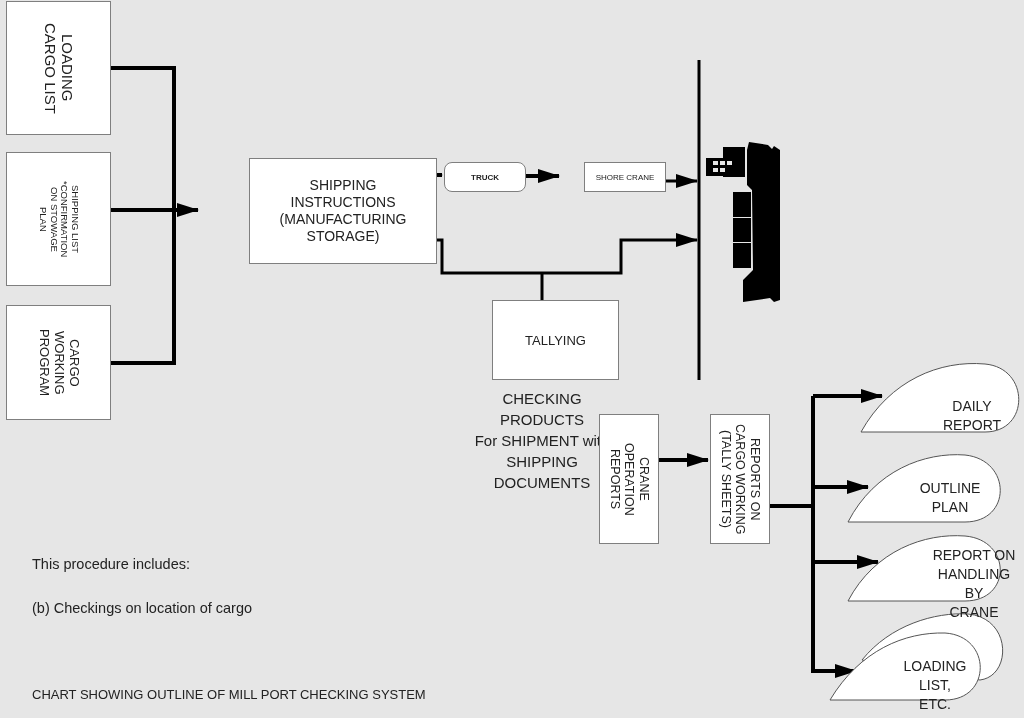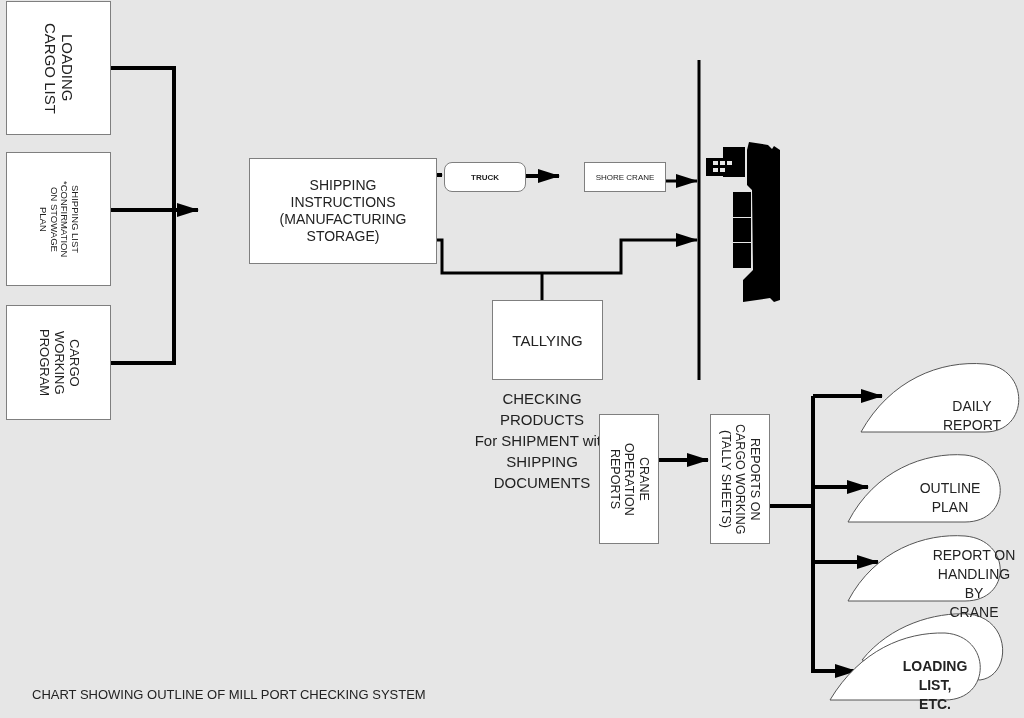--- a/index.html
+++ b/index.html
@@ -117,21 +117,21 @@
 </div>
 
 <div class="box" style="left:444px;top:162px;width:82px;height:30px;font-size:8px;font-weight:bold;border-radius:8px;">
   <span>TRUCK</span>
 </div>
 
 <div class="box" style="left:561px;top:162px;width:82px;height:30px;font-size:8px;font-weight:normal;margin-left:23px;">
   <span>SHORE CRANE</span>
 </div>
 
-<div class="box" style="left:492px;top:300px;width:111px;height:80px;font-size:15px;">
+<div class="box" style="left:492px;top:300px;width:127px;height:80px;font-size:13px;">
   <span>TALLYING</span>
 </div>
 <div class="label htext" style="left:418px;top:388px;width:160px;font-size:15px;line-height:1.4;margin-left:44px;">CHECKING PRODUCTS
 For SHIPMENT with
 SHIPPING DOCUMENTS</div>
 
 <div class="box" style="left:599px;top:414px;width:60px;height:130px;font-size:12.5px;">
   <span class="vtext">CRANE
 OPERATION
 REPORTS</span>
@@ -142,19 +142,21 @@
 CARGO WORKING
 (TALLY SHEETS)</span>
 </div>
 
 <div class="tear-label" style="left:924px;top:397px;width:96px;">DAILY REPORT</div>
 <div class="tear-label" style="left:910px;top:479px;width:80px;">OUTLINE
 PLAN</div>
 <div class="tear-label" style="left:929px;top:546px;width:90px;">REPORT ON
 HANDLING BY
 CRANE</div>
-<div class="tear-label" style="left:890px;top:657px;width:90px;font-weight:bold;">LOADING LIST,
+<div class="tear-label" style="left:890px;top:657px;width:90px;">LOADING LIST,
 ETC.</div>
 
 <div class="label" style="left:32px;top:531px;font-size:14.5px;line-height:22px;">
+  <div>This procedure includes:</div>
+  <div>(b) Checkings on location of cargo</div>
 </div>
 
 <div class="label" style="left:32px;top:687px;font-size:13px;text-align:right;">CHART SHOWING OUTLINE OF MILL PORT CHECKING SYSTEM</div>
 
 </body></html>

